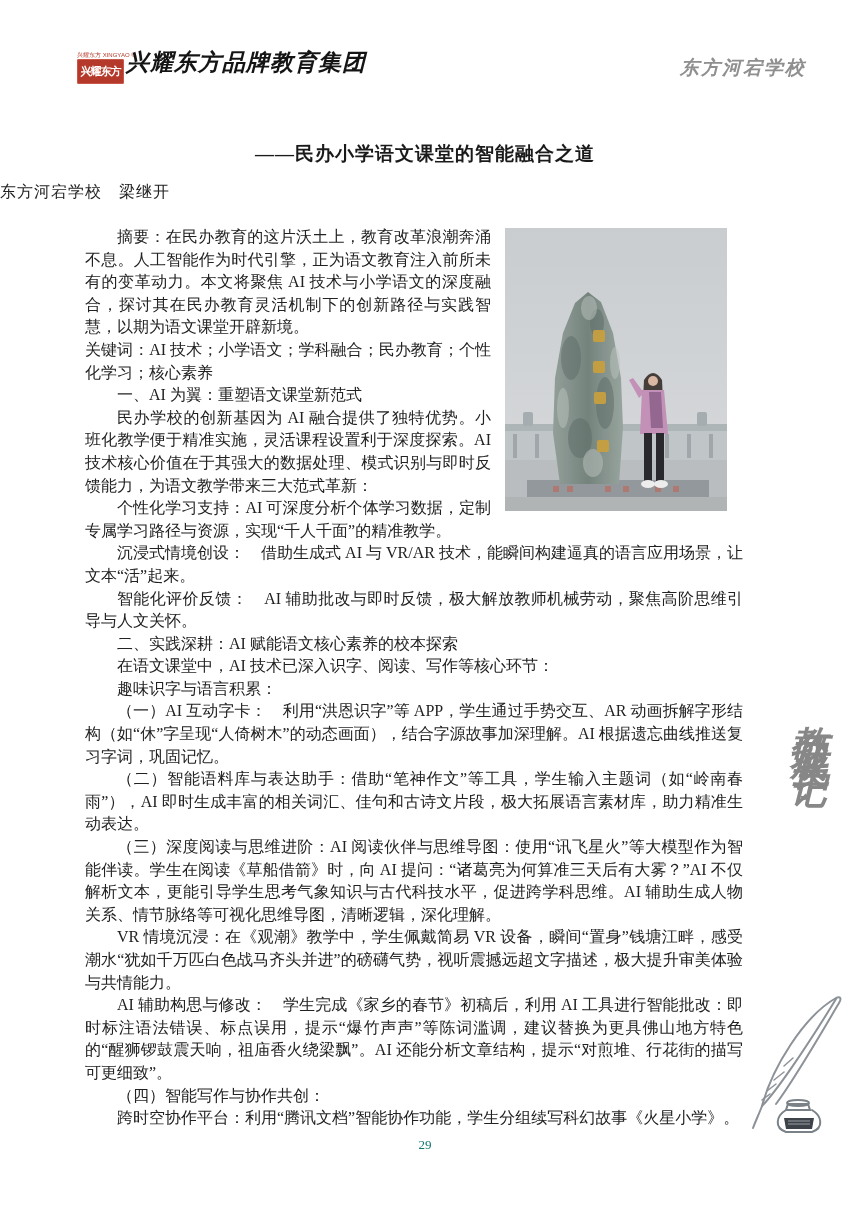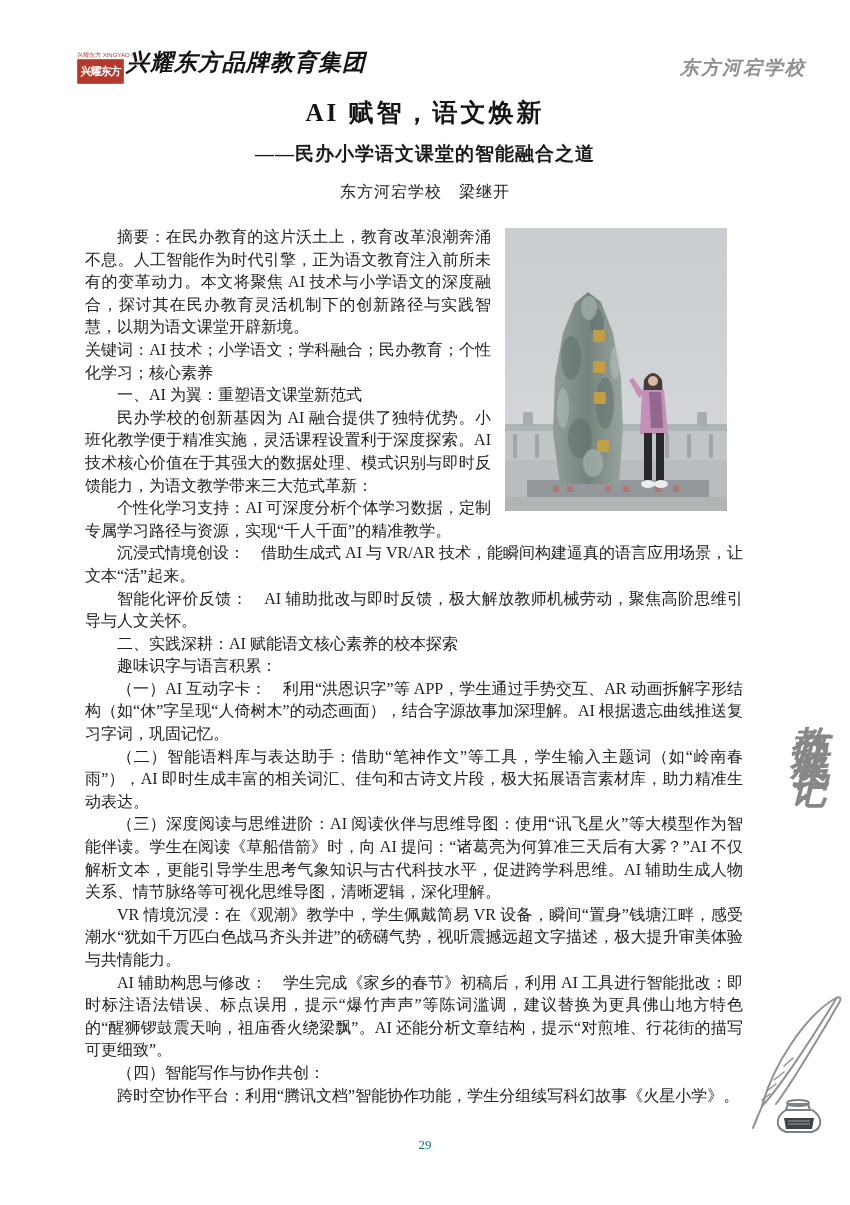--- a/index.html
+++ b/index.html
@@ -20,21 +20,21 @@
   .brand-text{position:absolute;left:126px;top:47px;font-size:23px;font-weight:bold;
     color:#141414;letter-spacing:1px;font-style:italic;white-space:nowrap;}
   .school-text{position:absolute;right:44px;top:55px;font-size:19px;color:#8f8f8f;
     font-weight:bold;font-style:italic;letter-spacing:2px;white-space:nowrap;}
 
   
   .title{position:absolute;top:96px;left:0;width:100%;text-align:center;
     font-size:25px;font-weight:bold;color:#141414;letter-spacing:3px;}
   .subtitle{position:absolute;top:141px;left:0;width:100%;text-align:center;
     font-size:19px;font-weight:bold;color:#1a1a1a;letter-spacing:1px;}
-  .byline{position:absolute;top:182px;left:0;width:100%;text-align:center;
+  .byline{position:absolute;top:182px;left:0;width:100%;
     font-size:16px;color:#222;letter-spacing:1px;}
 
   
   .body-text{position:absolute;left:85px;top:226px;width:658px;
     font-size:16px;line-height:22.6px;text-align:justify;}
   .body-text p{margin:0;}
   .body-text p.indent{text-indent:2em;}
 
   
   .photo{float:right;width:222px;height:283px;margin:2px 16px 8px 14px;
@@ -59,21 +59,20 @@
 
 <div class="page">
 
   <div class="logo-wrap">
     <div class="logo-tm">兴耀东方 XINGYAO ®</div>
     <div class="logo-seal">兴耀东方</div>
   </div>
   <div class="brand-text">兴耀东方品牌教育集团</div>
   <div class="school-text">东方河宕学校</div>
 
-  <div class="title">AI 赋智，语文焕新</div>
   <div class="subtitle">——民办小学语文课堂的智能融合之道</div>
   <div class="byline">东方河宕学校　梁继开</div>
 
   <div class="body-text">
 
     <div class="photo">
       <svg width="222" height="283" viewBox="0 0 222 283" xmlns="http://www.w3.org/2000/svg">
         <defs>
           <linearGradient id="sky" x1="0" y1="0" x2="0" y2="1">
             <stop offset="0" stop-color="#c7cbce"></stop>
@@ -154,20 +153,21 @@
     </div>
 
     <p class="indent">摘要：在民办教育的这片沃土上，教育改革浪潮奔涌不息。人工智能作为时代引擎，正为语文教育注入前所未有的变革动力。本文将聚焦 AI 技术与小学语文的深度融合，探讨其在民办教育灵活机制下的创新路径与实践智慧，以期为语文课堂开辟新境。</p>
     <p>关键词：AI 技术；小学语文；学科融合；民办教育；个性化学习；核心素养</p>
     <p class="indent">一、AI 为翼：重塑语文课堂新范式</p>
     <p class="indent">民办学校的创新基因为 AI 融合提供了独特优势。小班化教学便于精准实施，灵活课程设置利于深度探索。AI 技术核心价值在于其强大的数据处理、模式识别与即时反馈能力，为语文教学带来三大范式革新：</p>
     <p class="indent">个性化学习支持：AI 可深度分析个体学习数据，定制专属学习路径与资源，实现“千人千面”的精准教学。</p>
     <p class="indent">沉浸式情境创设：　借助生成式 AI 与 VR/AR 技术，能瞬间构建逼真的语言应用场景，让文本“活”起来。</p>
     <p class="indent">智能化评价反馈：　AI 辅助批改与即时反馈，极大解放教师机械劳动，聚焦高阶思维引导与人文关怀。</p>
     <p class="indent">二、实践深耕：AI 赋能语文核心素养的校本探索</p>
+    <p class="indent">在语文课堂中，AI 技术已深入识字、阅读、写作等核心环节：</p>
     <p class="indent">趣味识字与语言积累：</p>
     <p class="indent">（一）AI 互动字卡：　利用“洪恩识字”等 APP，学生通过手势交互、AR 动画拆解字形结构（如“休”字呈现“人倚树木”的动态画面），结合字源故事加深理解。AI 根据遗忘曲线推送复习字词，巩固记忆。</p>
     <p class="indent">（二）智能语料库与表达助手：借助“笔神作文”等工具，学生输入主题词（如“岭南春雨”），AI 即时生成丰富的相关词汇、佳句和古诗文片段，极大拓展语言素材库，助力精准生动表达。</p>
     <p class="indent">（三）深度阅读与思维进阶：AI 阅读伙伴与思维导图：使用“讯飞星火”等大模型作为智能伴读。学生在阅读《草船借箭》时，向 AI 提问：“诸葛亮为何算准三天后有大雾？”AI 不仅解析文本，更能引导学生思考气象知识与古代科技水平，促进跨学科思维。AI 辅助生成人物关系、情节脉络等可视化思维导图，清晰逻辑，深化理解。</p>
     <p class="indent">VR 情境沉浸：在《观潮》教学中，学生佩戴简易 VR 设备，瞬间“置身”钱塘江畔，感受潮水“犹如千万匹白色战马齐头并进”的磅礴气势，视听震撼远超文字描述，极大提升审美体验与共情能力。</p>
     <p class="indent">AI 辅助构思与修改：　学生完成《家乡的春节》初稿后，利用 AI 工具进行智能批改：即时标注语法错误、标点误用，提示“爆竹声声”等陈词滥调，建议替换为更具佛山地方特色的“醒狮锣鼓震天响，祖庙香火绕梁飘”。AI 还能分析文章结构，提示“对煎堆、行花街的描写可更细致”。</p>
     <p class="indent">（四）智能写作与协作共创：</p>
     <p class="indent">跨时空协作平台：利用“腾讯文档”智能协作功能，学生分组续写科幻故事《火星小学》。</p>
   </div>
 

